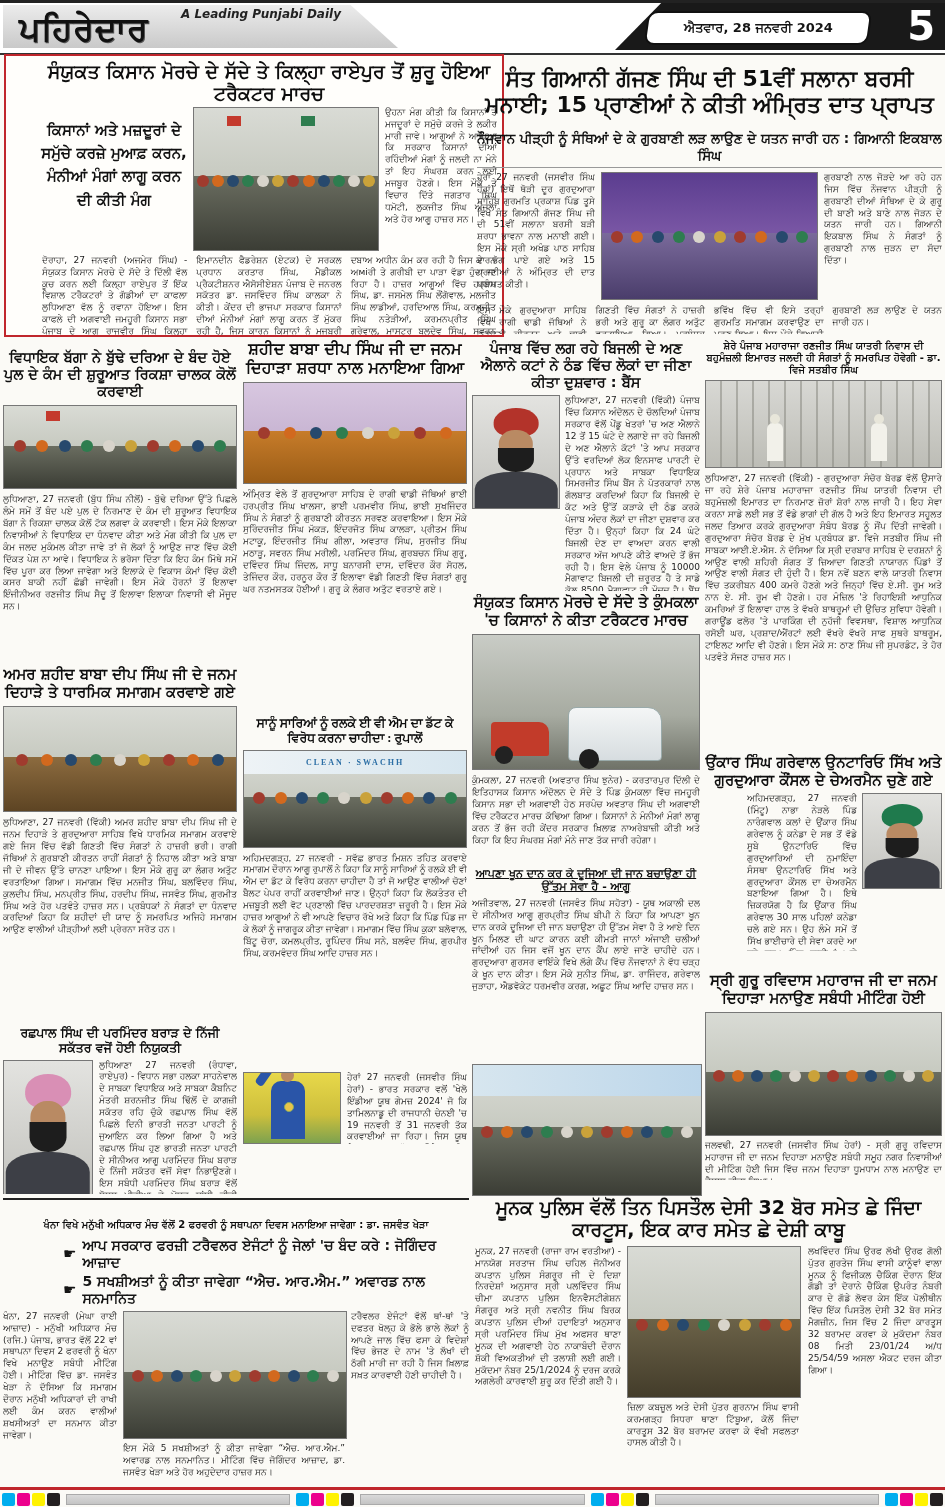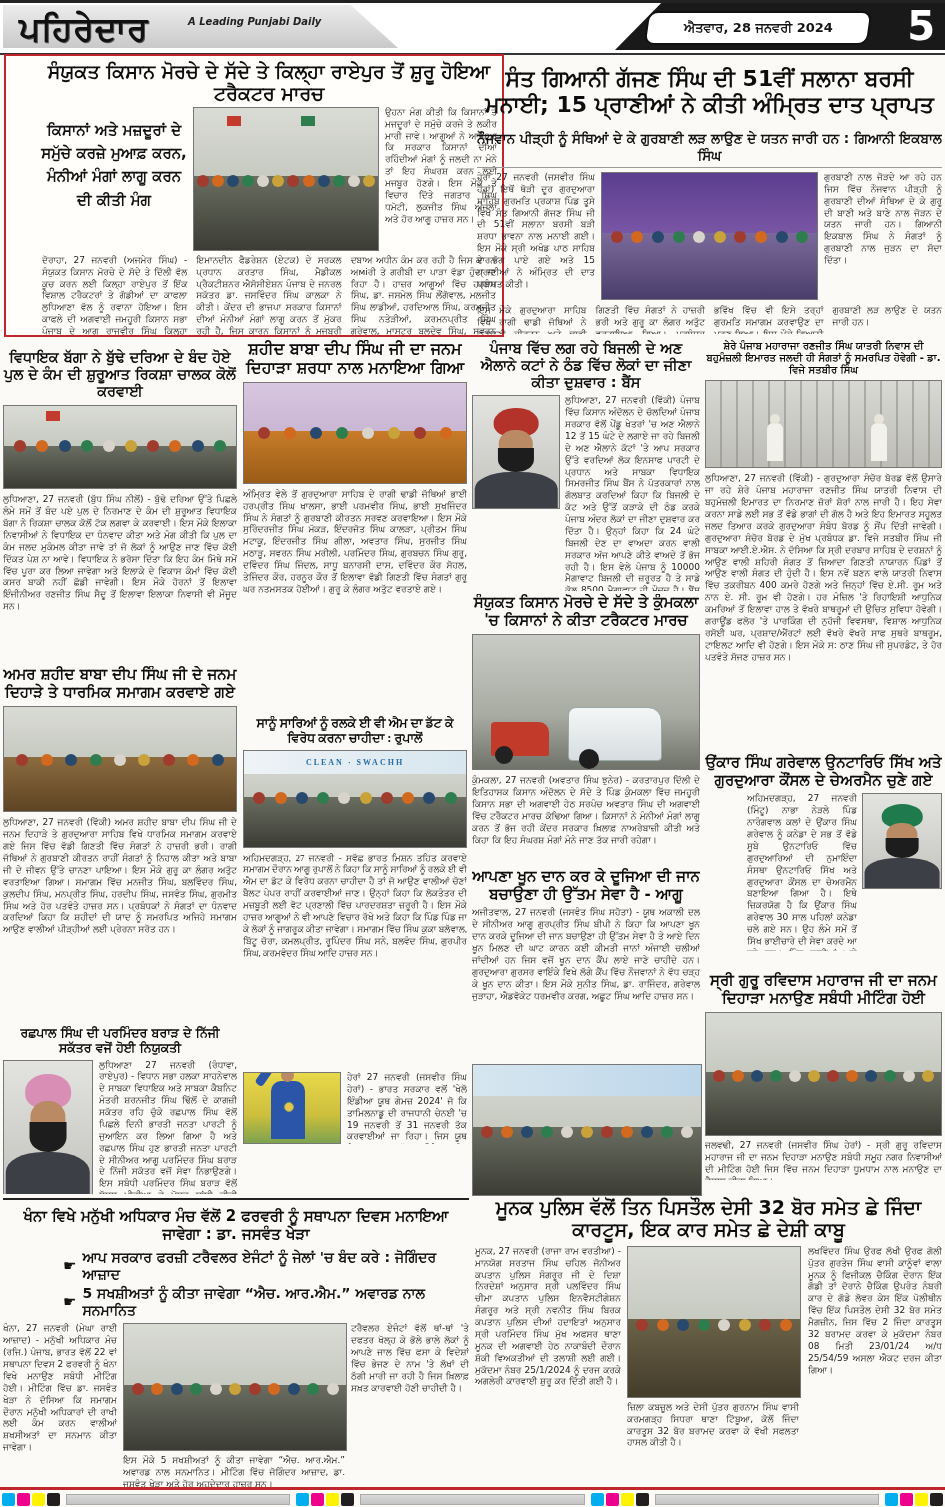--- a/index.html
+++ b/index.html
@@ -2,21 +2,21 @@
 <html><head>
 <meta charset="utf-8">
 <style>
   html,body{margin:0;padding:0;background:#888;}
   .page{position:relative;width:945px;height:1507px;margin:0 auto;background:#fbfaf6;
         font-family:"DejaVu Sans","Liberation Sans",sans-serif;color:#151515;overflow:hidden;}
   
   .hdr{position:absolute;left:0;top:0;width:945px;height:50px;border-top:3px solid #222;border-bottom:2px solid #333;background:#fff;}
   .mast{position:absolute;left:3px;top:2px;width:395px;height:43px;
         background:linear-gradient(180deg,#ececec,#c9c9c9);clip-path:polygon(0 0,88% 0,100% 100%,0 100%);}
-  .tagline{position:absolute;left:185px;top:2px;font-size:10px;font-style:italic;font-weight:bold;color:#222;margin-top:9px;}
+  .tagline{position:absolute;left:178px;top:2px;font-size:12px;font-style:italic;font-weight:bold;color:#222;}
   .mast-title{position:absolute;left:16px;top:4px;font-size:33px;font-weight:900;letter-spacing:1px;color:#111;text-shadow:1px 1px 0 #555;}
   .hdr-black{position:absolute;right:0;top:0;width:330px;height:47px;background:#191919;clip-path:polygon(14% 0,100% 0,100% 100%,0 100%);}
   .date-box{position:absolute;right:75px;top:8px;width:220px;height:30px;background:#fff;border:2px solid #111;border-radius:10px;
             display:flex;align-items:center;justify-content:center;font-size:13px;font-weight:bold;transform:skewX(-8deg);}
   .date-box span{transform:skewX(8deg);}
   .page-num{position:absolute;right:10px;top:0px;font-size:40px;font-weight:900;color:#fff;}
   
   .art{position:absolute;overflow:hidden;}
   .hl{font-weight:bold;text-align:center;line-height:1.18;color:#0d0d0d;margin:0;}
   .bd{font-size:9px;line-height:1.32;text-align:justify;color:#1c1c1c;overflow:hidden;}
@@ -260,21 +260,21 @@
   <section class="art" style="left:472px;top:594px;width:228px;height:272px;">
     <h2 class="hl" style="font-size:15px;">ਸੰਯੁਕਤ ਕਿਸਾਨ ਮੋਰਚੇ ਦੇ ਸੱਦੇ ਤੇ ਕੁੰਮਕਲਾ 'ਚ ਕਿਸਾਨਾਂ ਨੇ ਕੀਤਾ ਟਰੈਕਟਰ ਮਾਰਚ</h2>
     <div class="photo sky-street" style="height:134px;margin-top:5px;">
       <div class="tr-red"></div>
       <div class="van-white"></div>
     </div>
     <p class="bd" style="margin:5px 0 0;height:72px;">ਕੁੰਮਕਲਾ, 27 ਜਨਵਰੀ (ਅਵਤਾਰ ਸਿੰਘ ਝੁਨੇਰ) - ਕਰਤਾਰਪੁਰ ਦਿੱਲੀ ਦੇ ਇਤਿਹਾਸਕ ਕਿਸਾਨ ਅੰਦੋਲਨ ਦੇ ਸੱਦੇ ਤੇ ਪਿੰਡ ਕੁੰਮਕਲਾ ਵਿੱਚ ਜਮਹੂਰੀ ਕਿਸਾਨ ਸਭਾ ਦੀ ਅਗਵਾਈ ਹੇਠ ਸਰਪੰਚ ਅਵਤਾਰ ਸਿੰਘ ਦੀ ਅਗਵਾਈ ਵਿੱਚ ਟਰੈਕਟਰ ਮਾਰਚ ਕੱਢਿਆ ਗਿਆ। ਕਿਸਾਨਾਂ ਨੇ ਮੰਨੀਆਂ ਮੰਗਾਂ ਲਾਗੂ ਕਰਨ ਤੋਂ ਭੱਜ ਰਹੀ ਕੇਂਦਰ ਸਰਕਾਰ ਖ਼ਿਲਾਫ਼ ਨਾਅਰੇਬਾਜ਼ੀ ਕੀਤੀ ਅਤੇ ਕਿਹਾ ਕਿ ਇਹ ਸੰਘਰਸ਼ ਮੰਗਾਂ ਮੰਨੇ ਜਾਣ ਤੱਕ ਜਾਰੀ ਰਹੇਗਾ।</p>
   </section>
 
   <section class="art" style="left:472px;top:868px;width:228px;height:194px;">
-    <h2 class="hl" style="font-size:15px;">ਆਪਣਾ ਖੂਨ ਦਾਨ ਕਰ ਕੇ ਦੂਜਿਆ ਦੀ ਜਾਨ ਬਚਾਉਣਾ ਹੀ ਉੱਤਮ ਸੇਵਾ ਹੈ - ਆਗੂ</h2>
+    <h2 class="hl" style="font-size:11px;text-decoration:underline;">ਆਪਣਾ ਖੂਨ ਦਾਨ ਕਰ ਕੇ ਦੂਜਿਆ ਦੀ ਜਾਨ ਬਚਾਉਣਾ ਹੀ ਉੱਤਮ ਸੇਵਾ ਹੈ - ਆਗੂ</h2>
     <p class="bd" style="margin:4px 0 0;height:136px;">ਅਜੀਤਵਾਲ, 27 ਜਨਵਰੀ (ਜਸਵੰਤ ਸਿੰਘ ਸਹੋਤਾ) - ਯੂਥ ਅਕਾਲੀ ਦਲ ਦੇ ਸੀਨੀਅਰ ਆਗੂ ਗੁਰਪ੍ਰੀਤ ਸਿੰਘ ਬੀਪੀ ਨੇ ਕਿਹਾ ਕਿ ਆਪਣਾ ਖੂਨ ਦਾਨ ਕਰਕੇ ਦੂਜਿਆ ਦੀ ਜਾਨ ਬਚਾਉਣਾ ਹੀ ਉੱਤਮ ਸੇਵਾ ਹੈ ਤੇ ਆਏ ਦਿਨ ਖੂਨ ਮਿਲਣ ਦੀ ਘਾਟ ਕਾਰਨ ਕਈ ਕੀਮਤੀ ਜਾਨਾਂ ਅੰਜਾਈ ਚਲੀਆਂ ਜਾਂਦੀਆਂ ਹਨ ਜਿਸ ਵਜੋਂ ਖੂਨ ਦਾਨ ਕੈਂਪ ਲਾਏ ਜਾਣੇ ਚਾਹੀਦੇ ਹਨ। ਗੁਰਦੁਆਰਾ ਗੁਰਸਰ ਵਾਇੰਕੇ ਵਿਖੇ ਲੱਗੇ ਕੈਂਪ ਵਿੱਚ ਨੌਜਵਾਨਾਂ ਨੇ ਵੱਧ ਚੜ੍ਹ ਕੇ ਖੂਨ ਦਾਨ ਕੀਤਾ। ਇਸ ਮੌਕੇ ਸੁਨੀਤ ਸਿੰਘ, ਡਾ. ਰਾਜਿੰਦਰ, ਗਰੇਵਾਲ ਜੁੜਾਹਾ, ਐਡਵੋਕੇਟ ਧਰਮਵੀਰ ਕਰਗ, ਅਛੂਟ ਸਿੰਘ ਆਦਿ ਹਾਜ਼ਰ ਸਨ।</p>
   </section>
 
   <div class="photo sky-fog" style="position:absolute;left:472px;top:1064px;width:228px;height:130px;">
     <div class="banner-top" style="background:linear-gradient(90deg,#d7e6ef,#bcd6ea);"></div>
     <div class="ph-band"></div>
     <div class="ph-row">
         <i></i>
         <i></i>
         <i></i>
@@ -328,21 +328,21 @@
           <i></i>
           <i></i>
           <i></i>
           <i></i>
         </div>
     </div>
     <p class="bd" style="margin:4px 0 0;height:40px;">ਜਲਵਢੀ, 27 ਜਨਵਰੀ (ਜਸਵੀਰ ਸਿੰਘ ਹੇਰਾਂ) - ਸ੍ਰੀ ਗੁਰੂ ਰਵਿਦਾਸ ਮਹਾਰਾਜ ਜੀ ਦਾ ਜਨਮ ਦਿਹਾੜਾ ਮਨਾਉਣ ਸਬੰਧੀ ਸਮੂਹ ਨਗਰ ਨਿਵਾਸੀਆਂ ਦੀ ਮੀਟਿੰਗ ਹੋਈ ਜਿਸ ਵਿੱਚ ਜਨਮ ਦਿਹਾੜਾ ਧੂਮਧਾਮ ਨਾਲ ਮਨਾਉਣ ਦਾ ਫੈਸਲਾ ਕੀਤਾ ਗਿਆ।</p>
   </section>
 
   <section class="art topline" style="left:3px;top:1198px;width:466px;height:288px;">
-    <h2 class="hl" style="font-size:15px;margin-top:8px;">ਖੰਨਾ ਵਿਖੇ ਮਨੁੱਖੀ ਅਧਿਕਾਰ ਮੰਚ ਵੱਲੋਂ 2 ਫਰਵਰੀ ਨੂੰ ਸਥਾਪਨਾ ਦਿਵਸ ਮਨਾਇਆ ਜਾਵੇਗਾ : ਡਾ. ਜਸਵੰਤ ਖੇੜਾ</h2>
+    <h2 class="hl" style="font-size:10px;margin-top:19px;">ਖੰਨਾ ਵਿਖੇ ਮਨੁੱਖੀ ਅਧਿਕਾਰ ਮੰਚ ਵੱਲੋਂ 2 ਫਰਵਰੀ ਨੂੰ ਸਥਾਪਨਾ ਦਿਵਸ ਮਨਾਇਆ ਜਾਵੇਗਾ : ਡਾ. ਜਸਵੰਤ ਖੇੜਾ</h2>
     <div class="bullet" style="font-size:14px;margin:6px 0 2px 60px;">
       <span class="pt">☛</span>
       <span>ਆਪ ਸਰਕਾਰ ਫਰਜ਼ੀ ਟਰੈਵਲਰ ਏਜੰਟਾਂ ਨੂੰ ਜੇਲਾਂ 'ਚ ਬੰਦ ਕਰੇ : ਜੋਗਿੰਦਰ ਆਜ਼ਾਦ</span>
     </div>
     <div class="bullet" style="font-size:14px;margin:2px 0 4px 60px;">
       <span class="pt">☛</span>
       <span>5 ਸਖਸ਼ੀਅਤਾਂ ਨੂੰ ਕੀਤਾ ਜਾਵੇਗਾ “ਐਚ. ਆਰ.ਐਮ.” ਅਵਾਰਡ ਨਾਲ ਸਨਮਾਨਿਤ</span>
     </div>
     <div style="position:relative;height:206px;">
       <p class="bd" style="position:absolute;left:0;top:0;width:114px;height:206px;margin:0;">ਖੰਨਾ, 27 ਜਨਵਰੀ (ਮੇਘਾ ਰਾਈ ਆਜ਼ਾਦ) - ਮਨੁੱਖੀ ਅਧਿਕਾਰ ਮੰਚ (ਰਜਿ.) ਪੰਜਾਬ, ਭਾਰਤ ਵੱਲੋਂ 22 ਵਾਂ ਸਥਾਪਨਾ ਦਿਵਸ 2 ਫਰਵਰੀ ਨੂੰ ਖੰਨਾ ਵਿਖੇ ਮਨਾਉਣ ਸਬੰਧੀ ਮੀਟਿੰਗ ਹੋਈ। ਮੀਟਿੰਗ ਵਿੱਚ ਡਾ. ਜਸਵੰਤ ਖੇੜਾ ਨੇ ਦੱਸਿਆ ਕਿ ਸਮਾਗਮ ਦੌਰਾਨ ਮਨੁੱਖੀ ਅਧਿਕਾਰਾਂ ਦੀ ਰਾਖੀ ਲਈ ਕੰਮ ਕਰਨ ਵਾਲੀਆਂ ਸ਼ਖਸੀਅਤਾਂ ਦਾ ਸਨਮਾਨ ਕੀਤਾ ਜਾਵੇਗਾ।</p>

